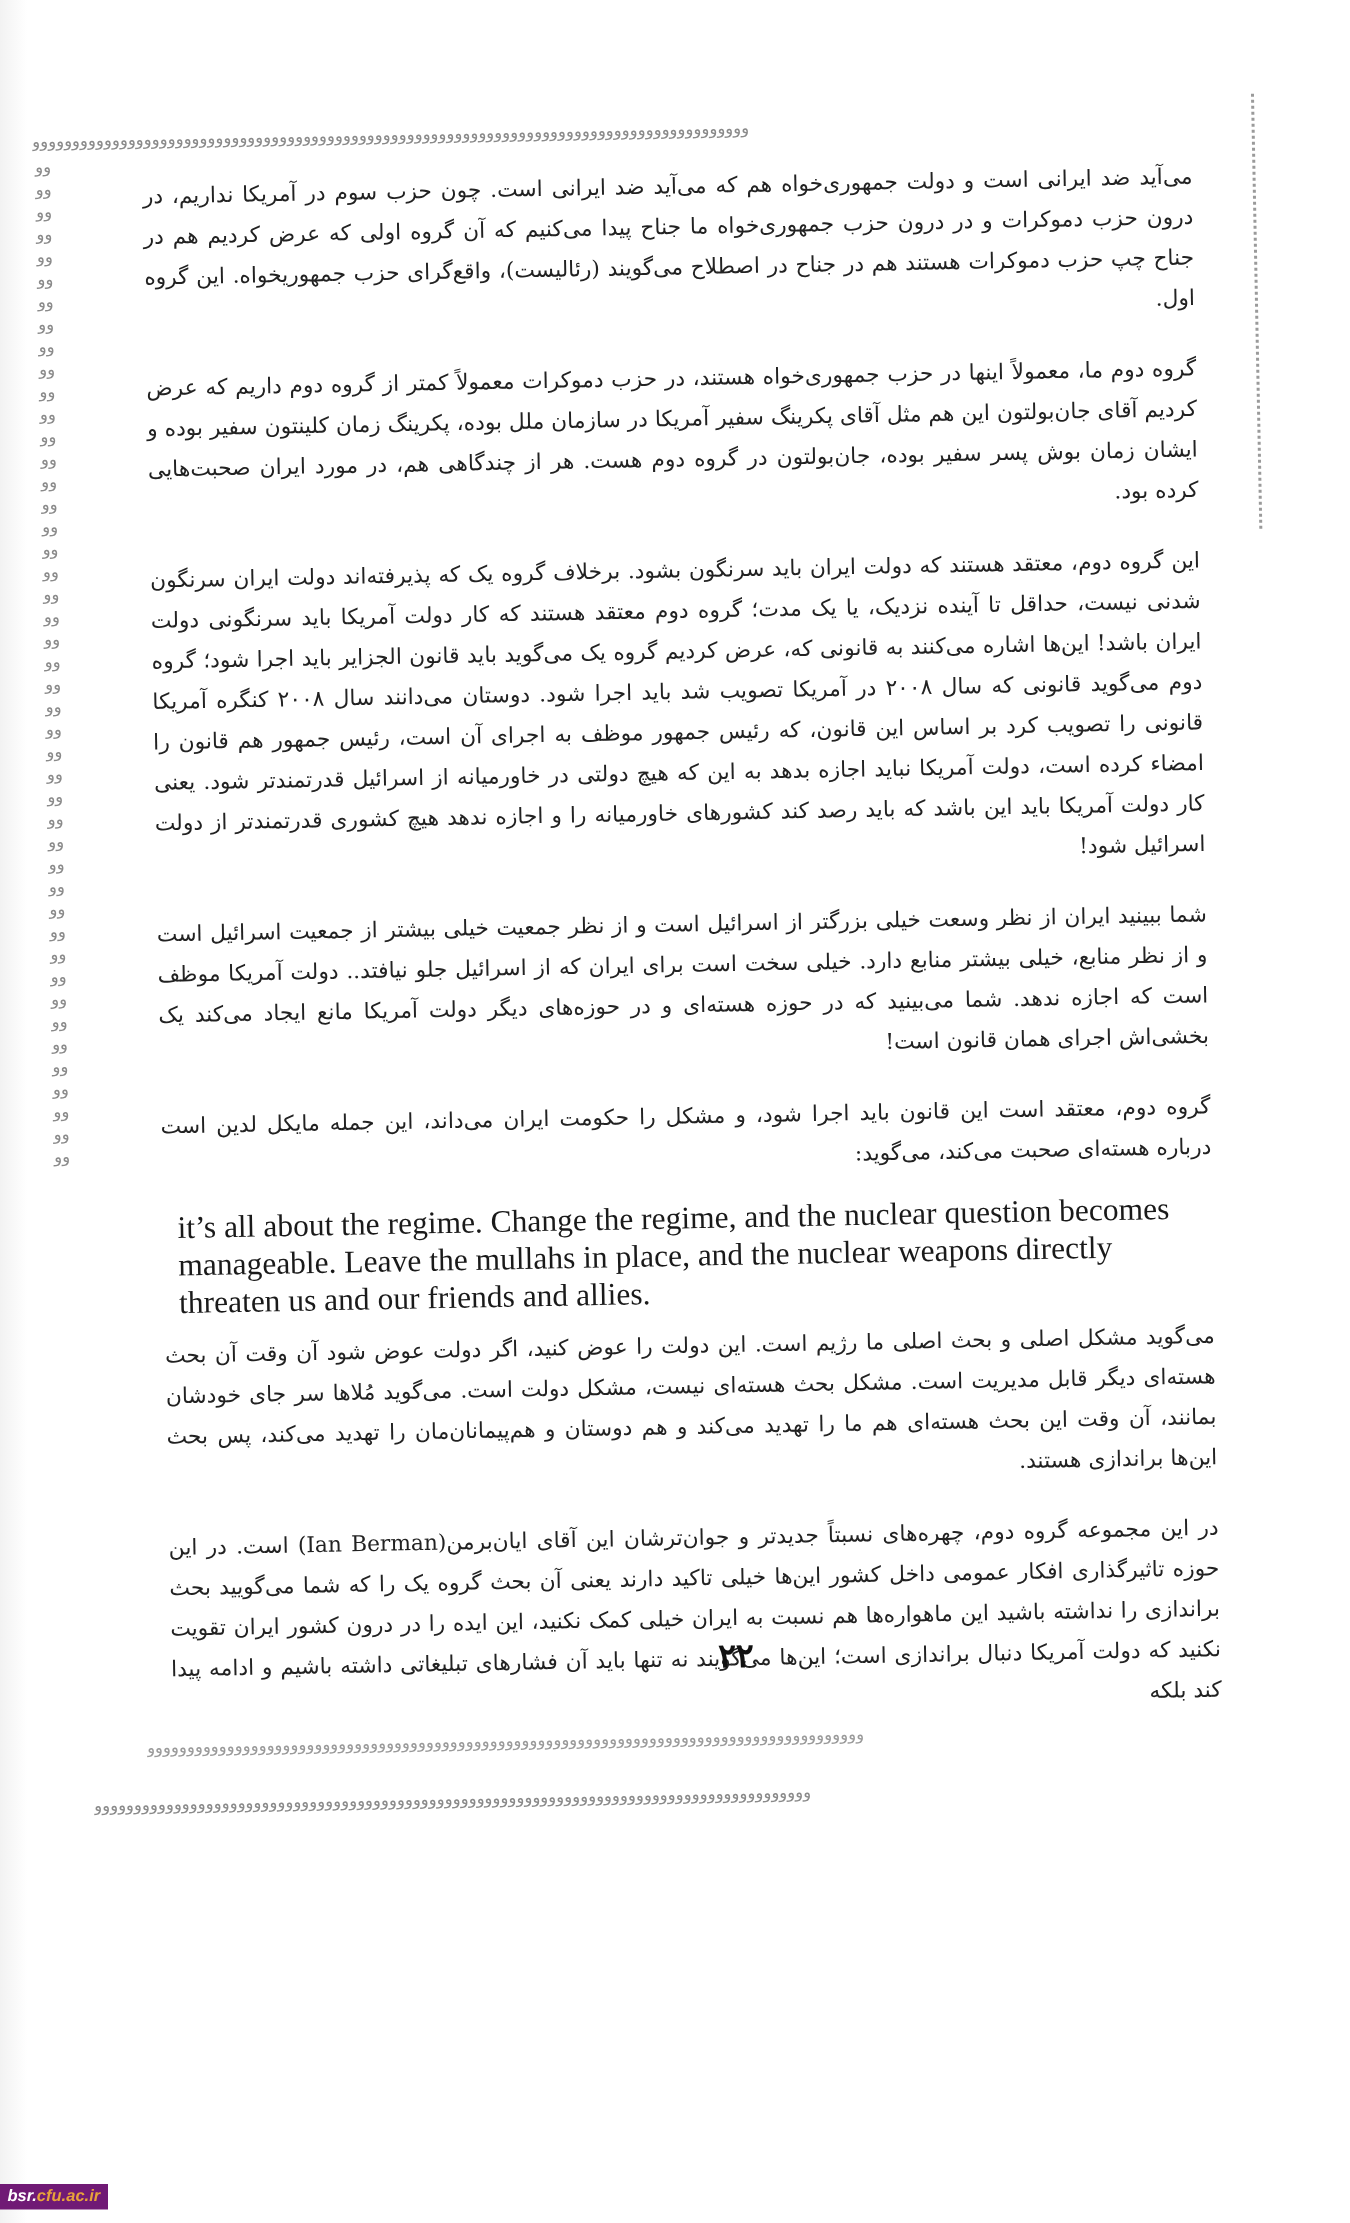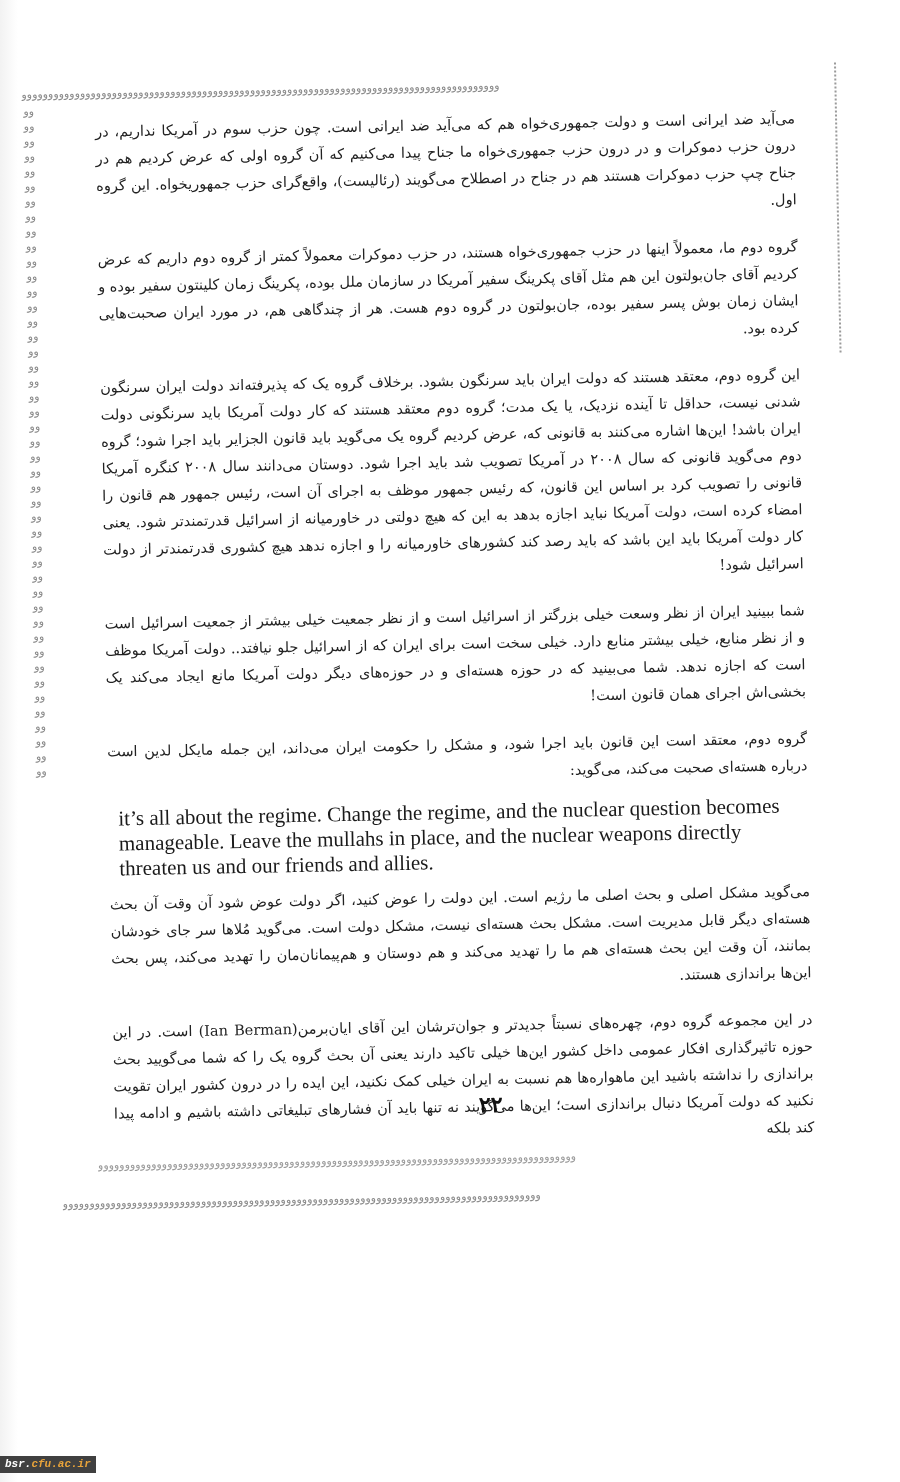--- a/index.html
+++ b/index.html
@@ -42,22 +42,22 @@
     .quote-en {
       direction: ltr; text-align: left; font-family: "Liberation Serif", serif;
       font-size: 21px; line-height: 25px; color: #1a1a1a; margin: 14px 0 10px 30px; width: 690px;
     }
     .page-number {
       position: absolute; left: 470px; top: 1092px; font-size: 22px; font-weight: bold;
       font-family: "DejaVu Serif", serif; color: #111; direction: rtl;
     }
     .watermark {
       position: absolute; left: 0; top: 1456px; height: 17px; padding: 0 5px;
-      background: #404040; font-size: 11px; line-height: 17px; font-style: italic; font-weight: bold;
-      font-family: Liberation Mono, monospace;
+      background: #701a75; font-size: 11px; line-height: 17px; font-style: italic; font-weight: bold;
+      font-family: Liberation Sans, sans-serif;
     }
     .watermark .wm-host { color: #ffffff; }
     .watermark .wm-domain { color: #e8a33a; }
   </style>
 </head>
 <body>
 
 <div class="scan-shadow-left"></div>
 
 <div class="page">

